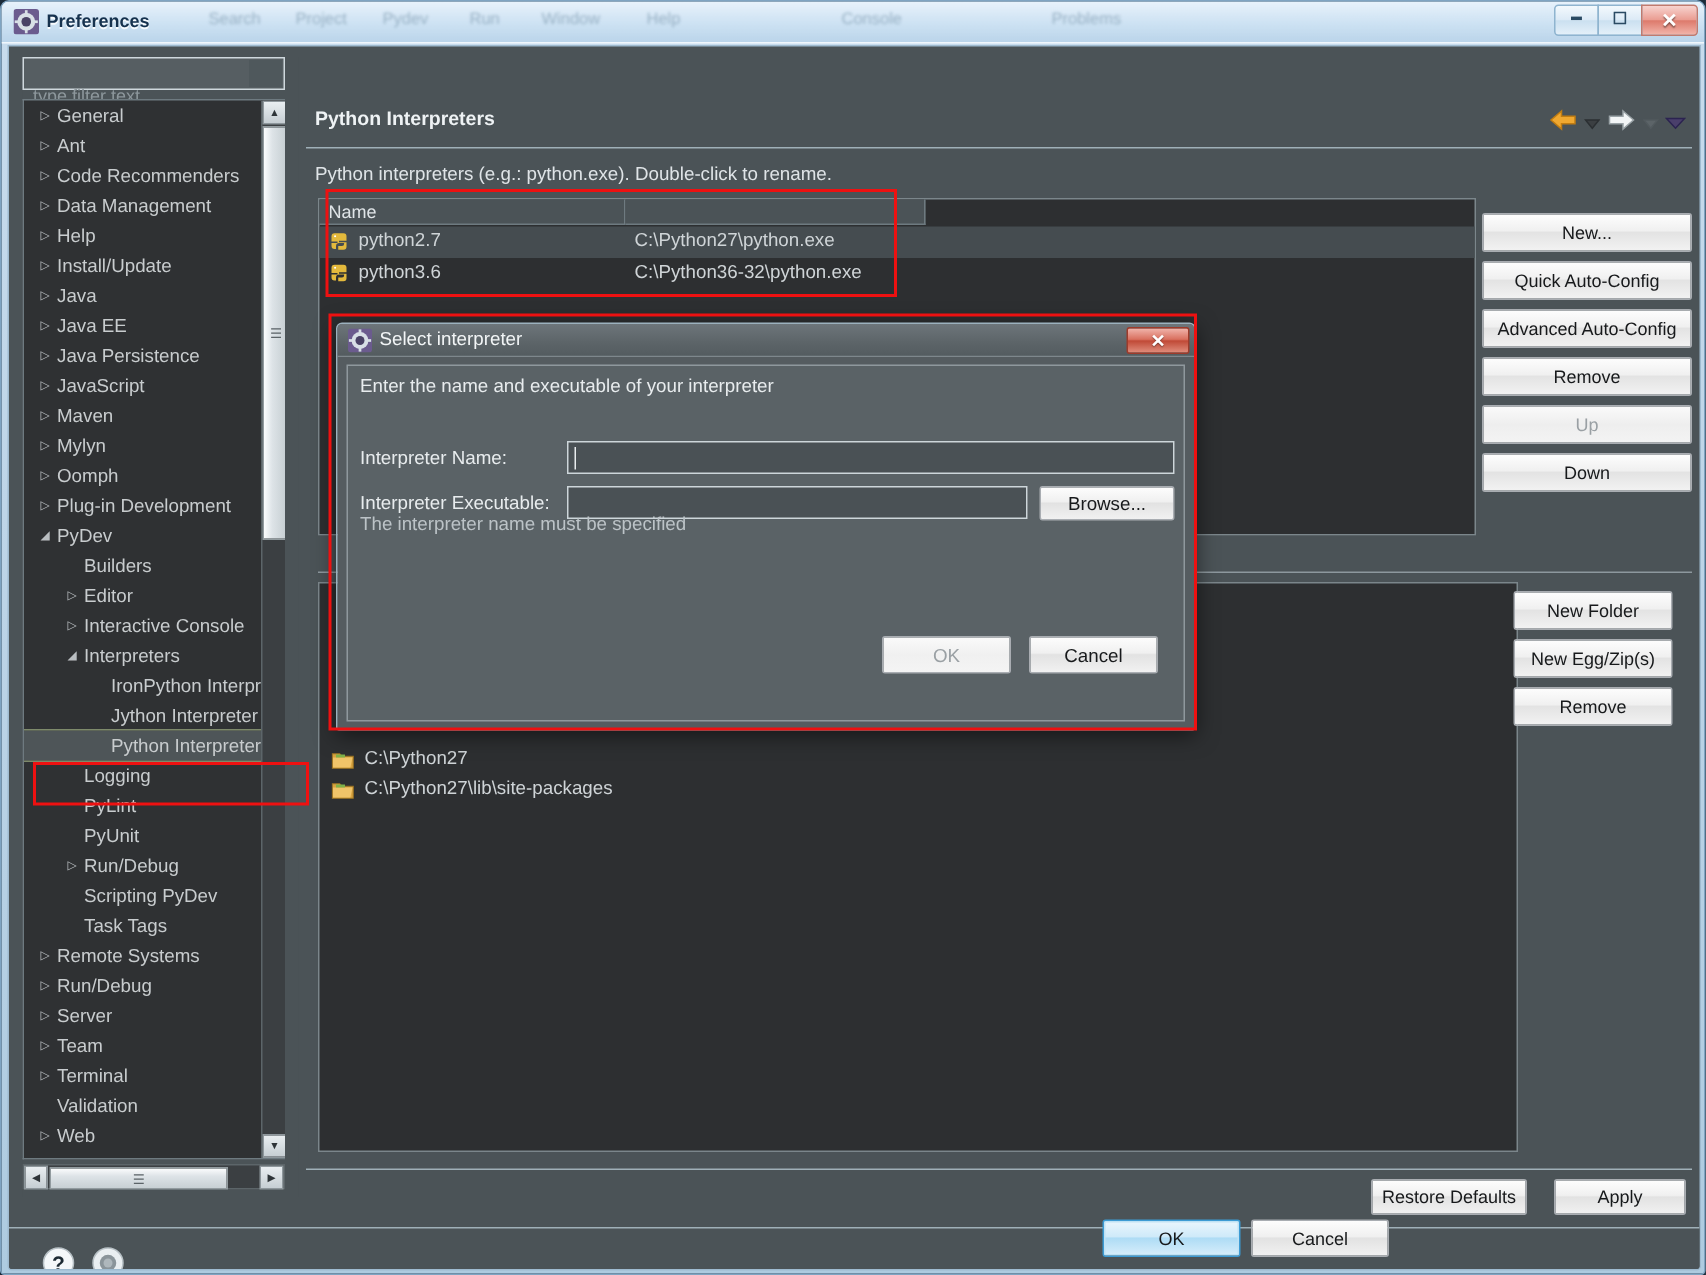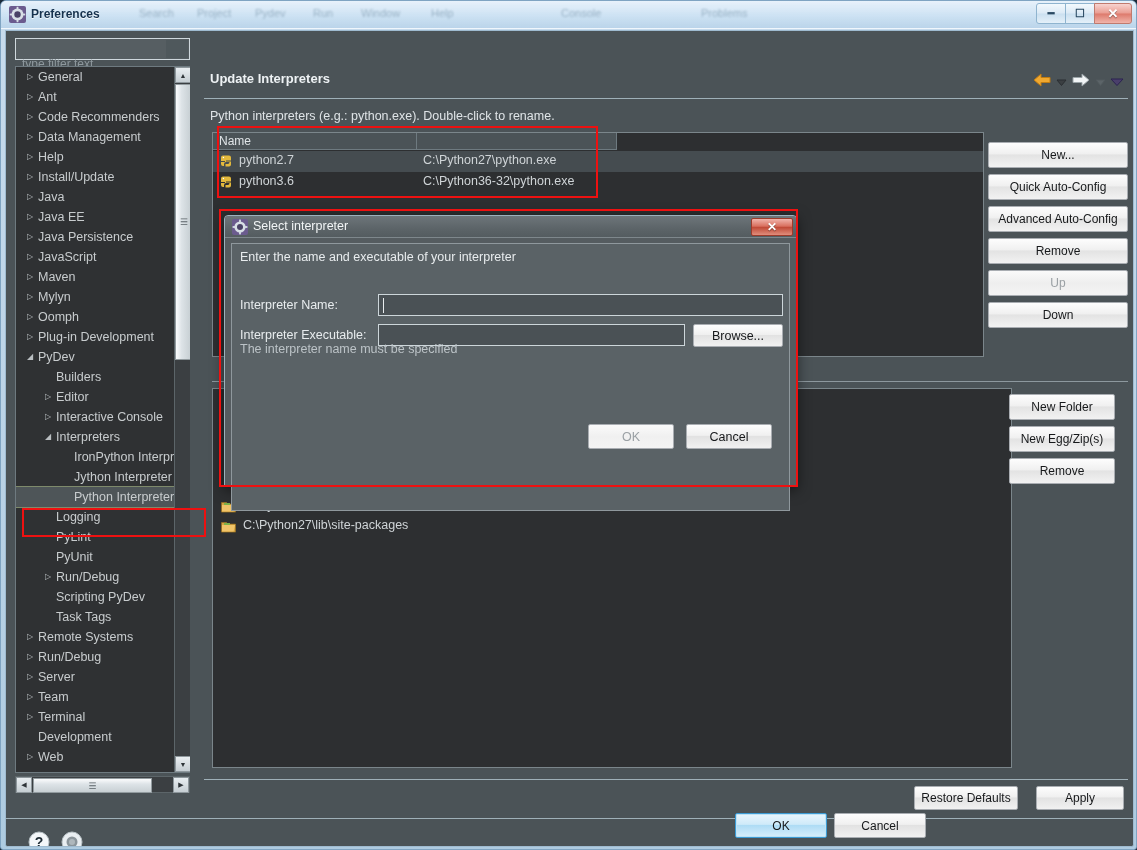--- a/index.html
+++ b/index.html
@@ -236,21 +236,21 @@
   }
   #modal-icon { position:absolute; left:7px; top:3px; width:16px; height:16px; }
   #modal-close {
     position:absolute; right:3px; top:2px; width:42px; height:18px;
     background:linear-gradient(180deg,#f0b4ab 0%, #d9705f 45%, #c04a37 52%, #e08d7c 100%);
     border:1px solid #9d3b2b; border-radius:2px;
     display:flex; align-items:center; justify-content:center;
     color:#fff; font-size:12px; font-weight:bold; text-shadow:0 1px 1px rgba(0,0,0,.45);
   }
   #modal-inner {
-    position:absolute; left:6px; top:27px; width:559px; height:268px;
+    position:absolute; left:6px; top:27px; width:559px; height:238px;
     border:1px solid #8f989d; background:#5a6266;
   }
   #modal-msg { position:absolute; left:8px; top:6px; font-size:12.5px; color:#e8ecee; }
   .mlabel { position:absolute; font-size:12.5px; color:#e8ecee; }
   .minput {
     position:absolute; height:22px; background:#4a5155; border:1px solid #cdd6da;
   }
   .minput .caret {
     position:absolute; left:4px; top:3px; width:1px; height:15px; background:#e8ecee;
   }
@@ -356,21 +356,21 @@
             <div class="tnode" style="top: 460px; position: absolute; left: 0px; width: 158px;"><span class="arrow" style="left: 24px;"></span><span style="margin-left: 40px;">PyLint</span></div>
             <div class="tnode" style="top: 480px; position: absolute; left: 0px; width: 158px;"><span class="arrow" style="left: 24px;"></span><span style="margin-left: 40px;">PyUnit</span></div>
             <div class="tnode" style="top: 500px; position: absolute; left: 0px; width: 158px;"><span class="arrow" style="left: 24px;">▷</span><span style="margin-left: 40px;">Run/Debug</span></div>
             <div class="tnode" style="top: 520px; position: absolute; left: 0px; width: 158px;"><span class="arrow" style="left: 24px;"></span><span style="margin-left: 40px;">Scripting PyDev</span></div>
             <div class="tnode" style="top: 540px; position: absolute; left: 0px; width: 158px;"><span class="arrow" style="left: 24px;"></span><span style="margin-left: 40px;">Task Tags</span></div>
             <div class="tnode" style="top: 560px; position: absolute; left: 0px; width: 158px;"><span class="arrow" style="left: 6px;">▷</span><span style="margin-left: 22px;">Remote Systems</span></div>
             <div class="tnode" style="top: 580px; position: absolute; left: 0px; width: 158px;"><span class="arrow" style="left: 6px;">▷</span><span style="margin-left: 22px;">Run/Debug</span></div>
             <div class="tnode" style="top: 600px; position: absolute; left: 0px; width: 158px;"><span class="arrow" style="left: 6px;">▷</span><span style="margin-left: 22px;">Server</span></div>
             <div class="tnode" style="top: 620px; position: absolute; left: 0px; width: 158px;"><span class="arrow" style="left: 6px;">▷</span><span style="margin-left: 22px;">Team</span></div>
             <div class="tnode" style="top: 640px; position: absolute; left: 0px; width: 158px;"><span class="arrow" style="left: 6px;">▷</span><span style="margin-left: 22px;">Terminal</span></div>
-            <div class="tnode" style="top: 660px; position: absolute; left: 0px; width: 158px;"><span class="arrow" style="left: 6px;"></span><span style="margin-left: 22px;">Development</span></div>
+            <div class="tnode" style="top: 660px; position: absolute; left: 0px; width: 158px;"><span class="arrow" style="left: 6px;"></span><span style="margin-left: 22px;">Validation</span></div>
             <div class="tnode" style="top: 680px; position: absolute; left: 0px; width: 158px;"><span class="arrow" style="left: 6px;">▷</span><span style="margin-left: 22px;">Web</span></div>
           </div>
         <div id="tree-vscroll">
           <div class="sb-arrow">▲</div>
           <div id="tree-vthumb">
               <span class="grip">☰</span>
             </div>
           <div class="sb-arrow" style="position:absolute;bottom:0;left:0;">▼</div>
         </div>
       </div>
@@ -378,21 +378,21 @@
       <div id="tree-hscroll">
         <div class="sb-arrow" style="position:absolute;left:0;top:0;">◀</div>
         <div id="tree-hthumb">
             <span>☰</span>
           </div>
         <div class="sb-arrow" style="position:absolute;right:0;top:0;">▶</div>
       </div>
     </div>
 
     <div id="rightpane">
-      <div id="page-title">Update Interpreters</div>
+      <div id="page-title">Python Interpreters</div>
       <div id="title-rule"></div>
 
       <div id="nav">
         <span>
           <svg width="20" height="16" viewBox="0 0 20 16">
               <path d="M9 2 L2 8 L9 14 L9 10.5 L18 10.5 L18 5.5 L9 5.5 Z" fill="#f0a830" stroke="#c07c12" stroke-width="1"></path>
             </svg>
         </span>
         <span>
           <svg width="11" height="9" viewBox="0 0 11 9">

